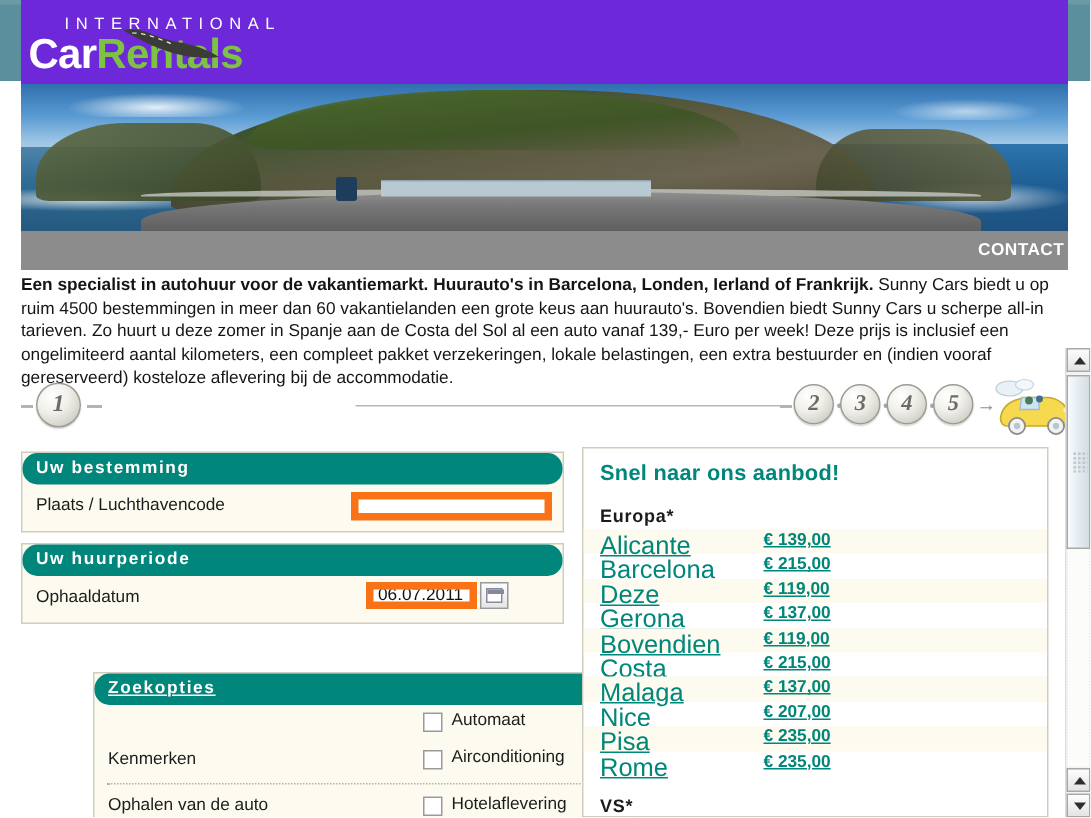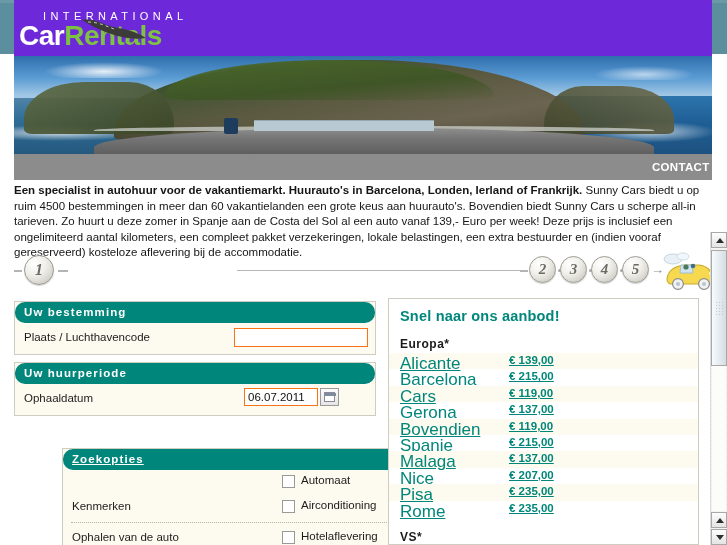--- a/index.html
+++ b/index.html
@@ -274,21 +274,21 @@
     position: relative;
     height: 31px;
   }
   .field-label {
     position: absolute; left: 9px; top: 8px;
     font-size: 11.5px;
     color: #1c1c1c;
   }
   .text-input {
     position: absolute;
-    border: 1px solid #f97316;
+    border: 5px solid #f97316;
     background: #ffffff;
     font-family: "Liberation Sans", sans-serif;
     font-size: 11.5px;
     color: #111111;
     padding: 1px 3px;
     outline: none;
   }
   .dest-input { left: 219px; top: 5px; width: 134px; height: 19px; }
   .date-input { left: 229px; top: 4px; width: 74px; height: 18px; }
   .date-btn {
@@ -557,33 +557,33 @@
 
     <div class="offer-row alt">
       <span class="offer-city">Alicante</span>
       <span class="offer-price">€ 139,00</span>
     </div>
     <div class="offer-row">
       <span class="offer-city">Barcelona</span>
       <span class="offer-price">€ 215,00</span>
     </div>
     <div class="offer-row alt">
-      <span class="offer-city">Cars</span>
+      <span class="offer-city">Deze</span>
       <span class="offer-price">€ 119,00</span>
     </div>
     <div class="offer-row">
       <span class="offer-city">Gerona</span>
       <span class="offer-price">€ 137,00</span>
     </div>
     <div class="offer-row alt">
       <span class="offer-city">Bovendien</span>
       <span class="offer-price">€ 119,00</span>
     </div>
     <div class="offer-row">
-      <span class="offer-city">Spanje</span>
+      <span class="offer-city">Costa</span>
       <span class="offer-price">€ 215,00</span>
     </div>
     <div class="offer-row alt">
       <span class="offer-city">Malaga</span>
       <span class="offer-price">€ 137,00</span>
     </div>
     <div class="offer-row">
       <span class="offer-city">Nice</span>
       <span class="offer-price">€ 207,00</span>
     </div>

